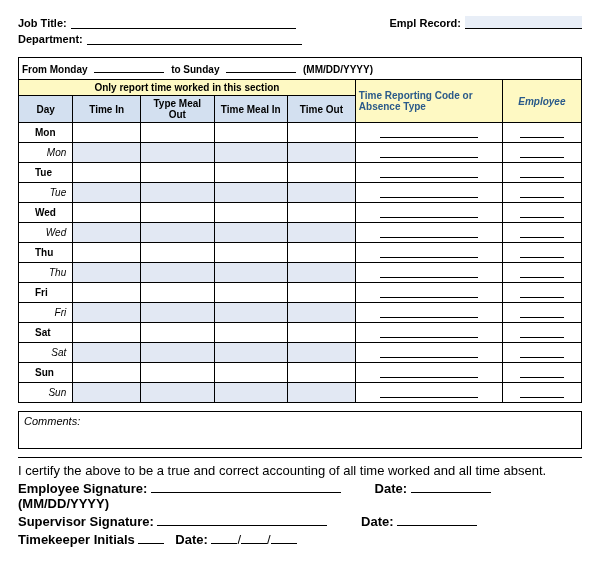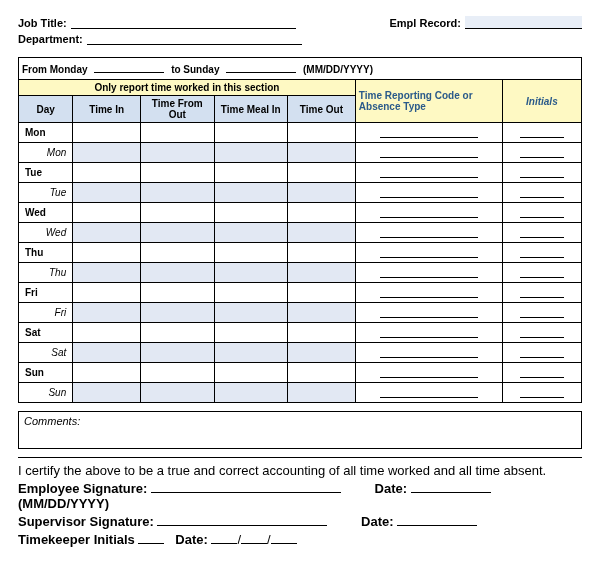--- a/index.html
+++ b/index.html
@@ -44,21 +44,21 @@
     vertical-align: middle;
   }
   .daterow td { font-weight: bold; height: 22px; }
   .daterow .uline2 { border-bottom:1px solid #000; display:inline-block; width:70px; height:11px; margin:0 4px; }
   .subhdr td { text-align:center; font-weight:bold; background:#fef9c3; height:16px;}
   .colhdr th {
     text-align:center; font-weight:bold; background:#d3e0f0; height:24px;
     color:#000;
   }
   .dayrow td { height:20px; }
-  .dayrow td.daylabel { font-weight:bold; text-align:left; padding-left:6px; }
+  .dayrow td.daylabel { font-weight:bold; text-align:left; padding-left:16px; }
   .dayrow.sub td.daylabel { font-weight:normal; font-style: italic; text-align:right; padding-right:6px;}
   .dayrow.sub td.cell { background:#e2e8f3; }
   .codecell, .qtycell { text-align:center; }
   .codeline, .qtyline { border-bottom:1px solid #000; display:inline-block; height:12px; }
   .codeline { width: 70%; }
   .qtyline { width: 60%; }
   .dayrow.sun-sub td { border-bottom: 1.5px solid #000; }
 
   
   .comments {
@@ -124,27 +124,27 @@
         <span class="uline2"></span>
         <span>(MM/DD/YYYY)</span>
       </td>
     </tr>
     <tr class="subhdr">
       <td colspan="5">Only report time worked in this section</td>
       <td rowspan="2" class="colhdr">
             <div style="color:#2a5a8a;font-weight:bold;text-align:left">Time Reporting Code or Absence Type</div>
           </td>
       <td rowspan="2" class="colhdr">
-            <div style="font-style:italic;color:#2a5a8a;font-weight:bold;text-align:center">Initials</div>
+            <div style="font-style:italic;color:#2a5a8a;font-weight:bold;text-align:center">Employee</div>
           </td>
     </tr>
     <tr class="colhdr">
       <th>Day</th>
       <th>Time In</th>
-      <th>Time From Out</th>
+      <th>Type Meal Out</th>
       <th>Time Meal In</th>
       <th>Time Out</th>
     </tr>
     </tbody>
       <tbody id="daybody">
         <tr class="dayrow">
           <td class="daylabel">Mon</td>
           <td></td>
           <td></td>
           <td></td>

